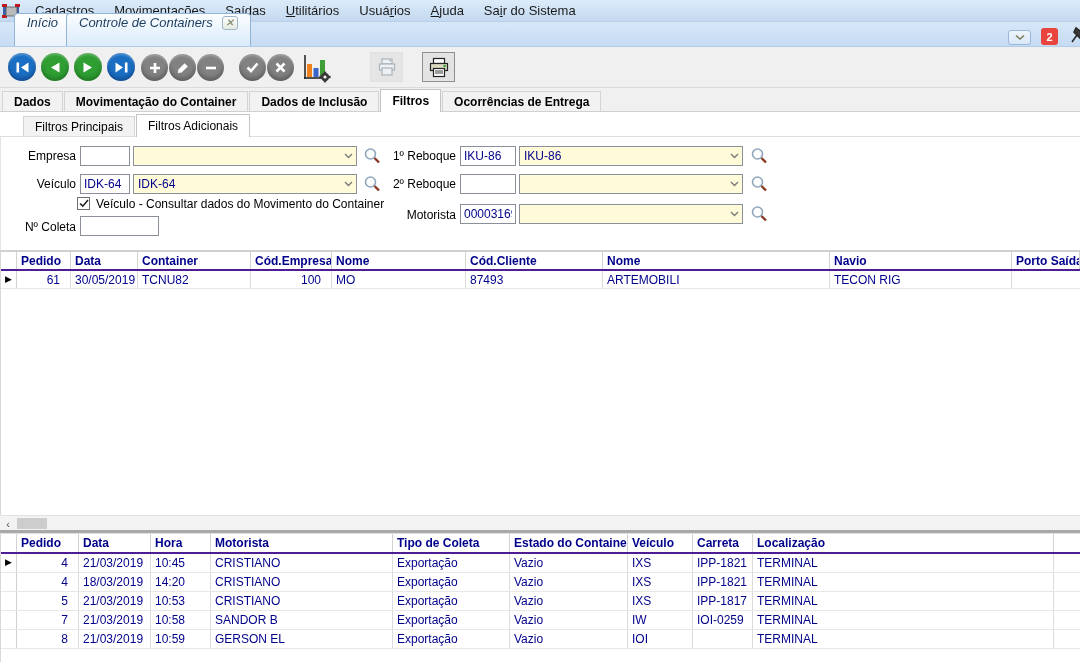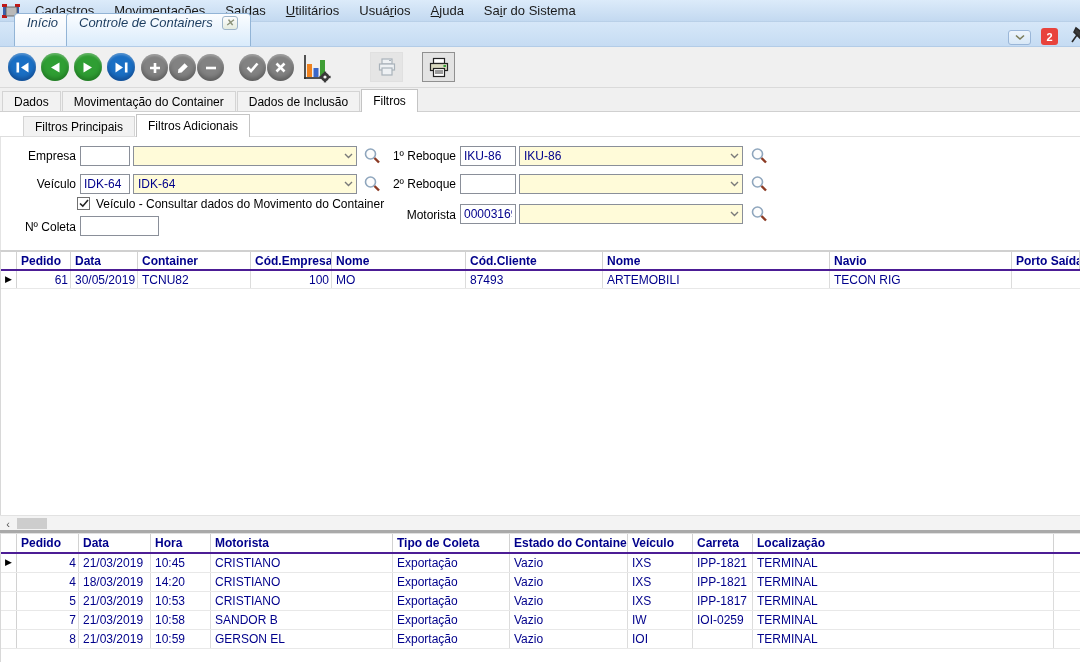--- a/index.html
+++ b/index.html
@@ -45,21 +45,21 @@
   .blue  { background:#1a6fc4; box-shadow:inset 0 -3px 4px rgba(0,0,40,.30), inset 0 2px 2px rgba(255,255,255,.25); }
   .green { background:#2f9e33; box-shadow:inset 0 -3px 4px rgba(0,40,0,.30), inset 0 2px 2px rgba(255,255,255,.25); }
   .gray  { background:#828282; box-shadow:inset 0 -3px 4px rgba(0,0,0,.28), inset 0 2px 2px rgba(255,255,255,.25); }
   .sqbtn { position:absolute; top:5px; width:33px; height:30px; display:flex;
     align-items:center; justify-content:center; }
   .sqbtn.disabled { background:#e5e5e5; border:1px solid #e0e0e0; }
   .sqbtn.enabled  { background:#e3e3e3; border:1px solid #909090; }
 
   
   .ptabs { top:88px; left:0; width:1080px; height:24px; background:#f0f0f0;
-    display:flex; align-items:flex-end; border-bottom:1px solid #d0d0d0; }
+    display:flex; align-items:flex-end; border-bottom:1px solid #d0d0d0;font-weight:bold; }
   .ptab { border:1px solid #d4d4d4; border-bottom:none; background:#f2f2f2;
     height:20px; display:flex; align-items:center; padding:0 11px; margin-right:1px;
     font-size:12px; color:#000; white-space:nowrap; }
   .ptab:first-child { margin-left:2px; }
   .ptab.active { background:#fff; height:23px; margin-bottom:-1px; border-color:#c4c4c4; z-index:2; }
   .stabs { top:112px; left:0; width:1080px; height:25px; background:#fff;
     display:flex; align-items:flex-end; border-bottom:1px solid #dedede;padding-left:21px; }
 
   
   .filters { top:137px; left:0; width:1080px; height:113px; background:#fff;
@@ -80,21 +80,21 @@
   
   .grid { background:#fff; }
   .grow { display:grid; }
   .g-main .grow { grid-template-columns:16px 54px 67px 113px 81px 134px 137px 227px 182px minmax(68px,1fr); }
   .g-bot  .grow { grid-template-columns:16px 62px 72px 60px 182px 117px 118px 65px 60px 301px 1fr; }
   .h { font-weight:bold; color:#00008B; border-right:1px solid #d2d2d2; padding:2px 4px 1px;
     white-space:nowrap; overflow:hidden; }
   .hdr { border-bottom:2px solid #4c1d95; }
   .c  { color:#00008B; border-right:1px solid #dcdcdc; padding:2px 4px 1px;
     white-space:nowrap; overflow:hidden; }
-  .r  { text-align:right; padding-right:2px; }
+  .r  { text-align:right; padding-right:10px; }
   .ind { border-right:1px solid #d2d2d2; text-align:center; font-size:9px; color:#000;
     padding-top:3px; }
   .datarow { border-bottom:1px solid #e8e8e8; }
 
   .g-main { top:250px; left:0; width:1080px; height:265px; border-top:2px solid #d0d0d0;
     border-left:1px solid #d8d8d8; }
   .g-bot  { top:533px; left:0; width:1080px; height:129px; border-top:1px solid #e0e0e0;
     border-left:1px solid #d8d8d8; }
 
   
@@ -249,20 +249,23 @@
     </div>
   <div class="ptab">
       <span>Movimentação do Container</span>
     </div>
   <div class="ptab">
       <span>Dados de Inclusão</span>
     </div>
   <div class="ptab active">
       <span>Filtros</span>
     </div>
+  <div class="ptab">
+      <span>Ocorrências de Entrega</span>
+    </div>
 </div>
 
 <div class="abs stabs">
   <div class="ptab">
       <span>Filtros Principais</span>
     </div>
   <div class="ptab active">
       <span>Filtros Adicionais</span>
     </div>
 </div>

